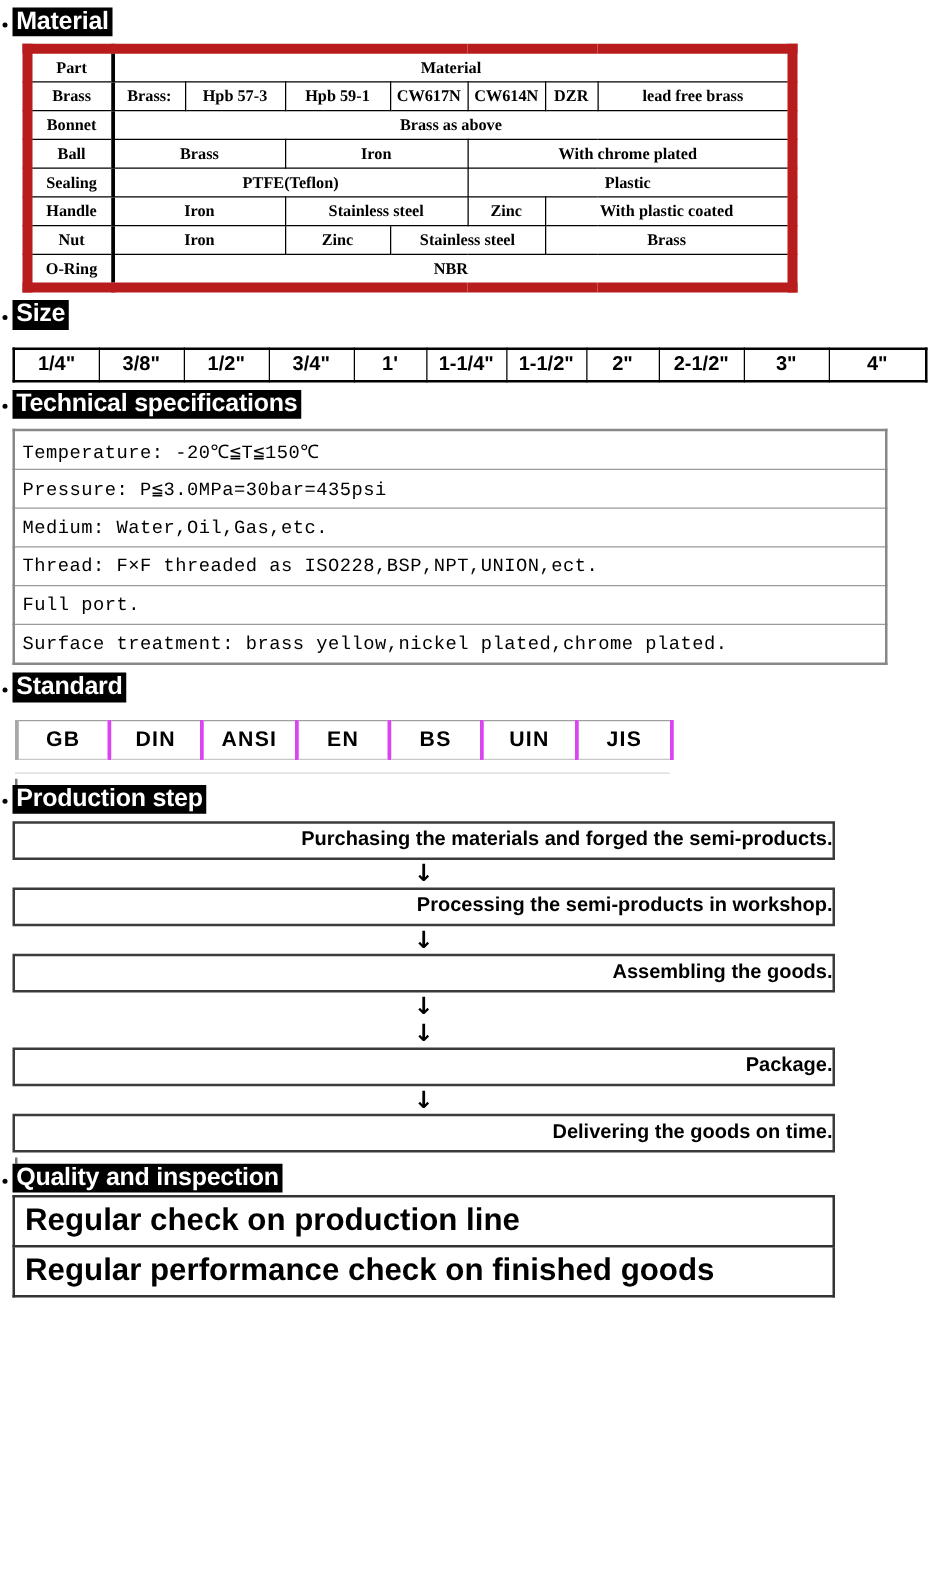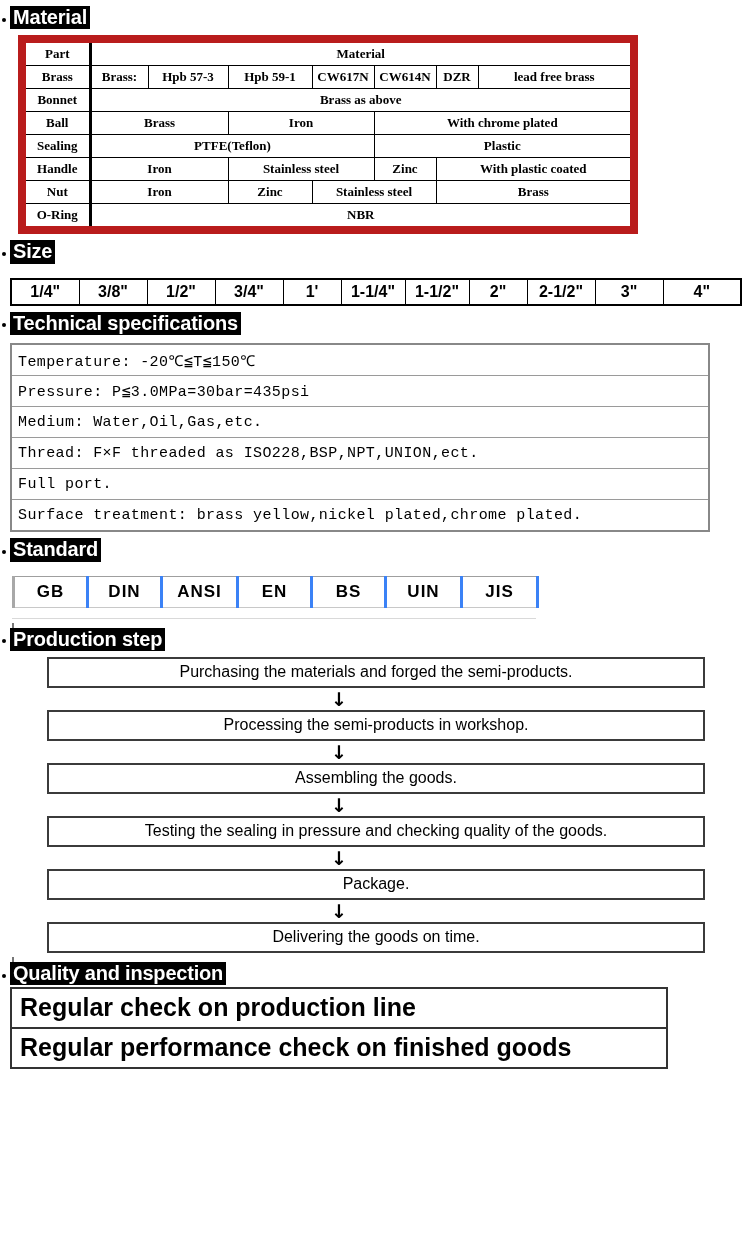--- a/index.html
+++ b/index.html
@@ -120,21 +120,21 @@
   .std-wrap { padding-left: 12px; }
   table.standard {
     border-collapse: collapse;
     table-layout: fixed;
     width: 524px;
     border-top: 1px solid #9f9f9f;
     border-bottom: 1px solid #c8c8c8;
   }
   table.standard td {
     border-left: 3px solid #a8a8a8;
-    border-right: 3px solid #3b82f6;
+    border-right: 3px solid #d946ef;
     text-align: center;
     font-weight: bold;
     font-size: 17px;
     height: 30px;
     padding: 0;
     letter-spacing: 1px;
   }
   .std-tail {
     height: 10px;
     border-bottom: 1px solid #d9d9d9;
@@ -143,26 +143,25 @@
   .tiny-tick {
     width: 2px; height: 5px; background: #777; margin-left: 12px;
   }
 
   
   .flow-wrap { padding-left: 10px; }
   .flow-box {
     width: 658px;
     border: 2px solid #3b3b3b;
     box-sizing: border-box;
-    text-align: center;
-    font-weight: normal;
+    text-align: right;
+    font-weight: bold;
     font-size: 16px;
     padding: 4px 0 5px 0;
     background: #fff;
-    margin-left: 37px;
   }
   .flow-arrow {
     width: 658px;
     text-align: center;
     font-size: 19px;
     line-height: 20px;
     font-family: "DejaVu Sans", sans-serif;
     font-weight: bold;
     padding: 1px 0 1px 0;
   }
@@ -378,21 +377,20 @@
 </div>
 <div class="gap-6"></div>
 
 <div class="flow-wrap">
   <div class="flow-box">Purchasing the materials and forged the semi-products.</div>
   <div class="flow-arrow">↓</div>
   <div class="flow-box">Processing the semi-products in workshop.</div>
   <div class="flow-arrow">↓</div>
   <div class="flow-box">Assembling the goods.</div>
   <div class="flow-arrow">↓</div>
-  <div class="flow-box">Testing the sealing in pressure and checking quality of the goods.</div>
   <div class="flow-arrow">↓</div>
   <div class="flow-box">Package.</div>
   <div class="flow-arrow">↓</div>
   <div class="flow-box">Delivering the goods on time.</div>
 </div>
 
 <div class="gap-4"></div>
 <div class="tiny-tick"></div>
 <div class="section-head">
   <span class="bullet"></span>

